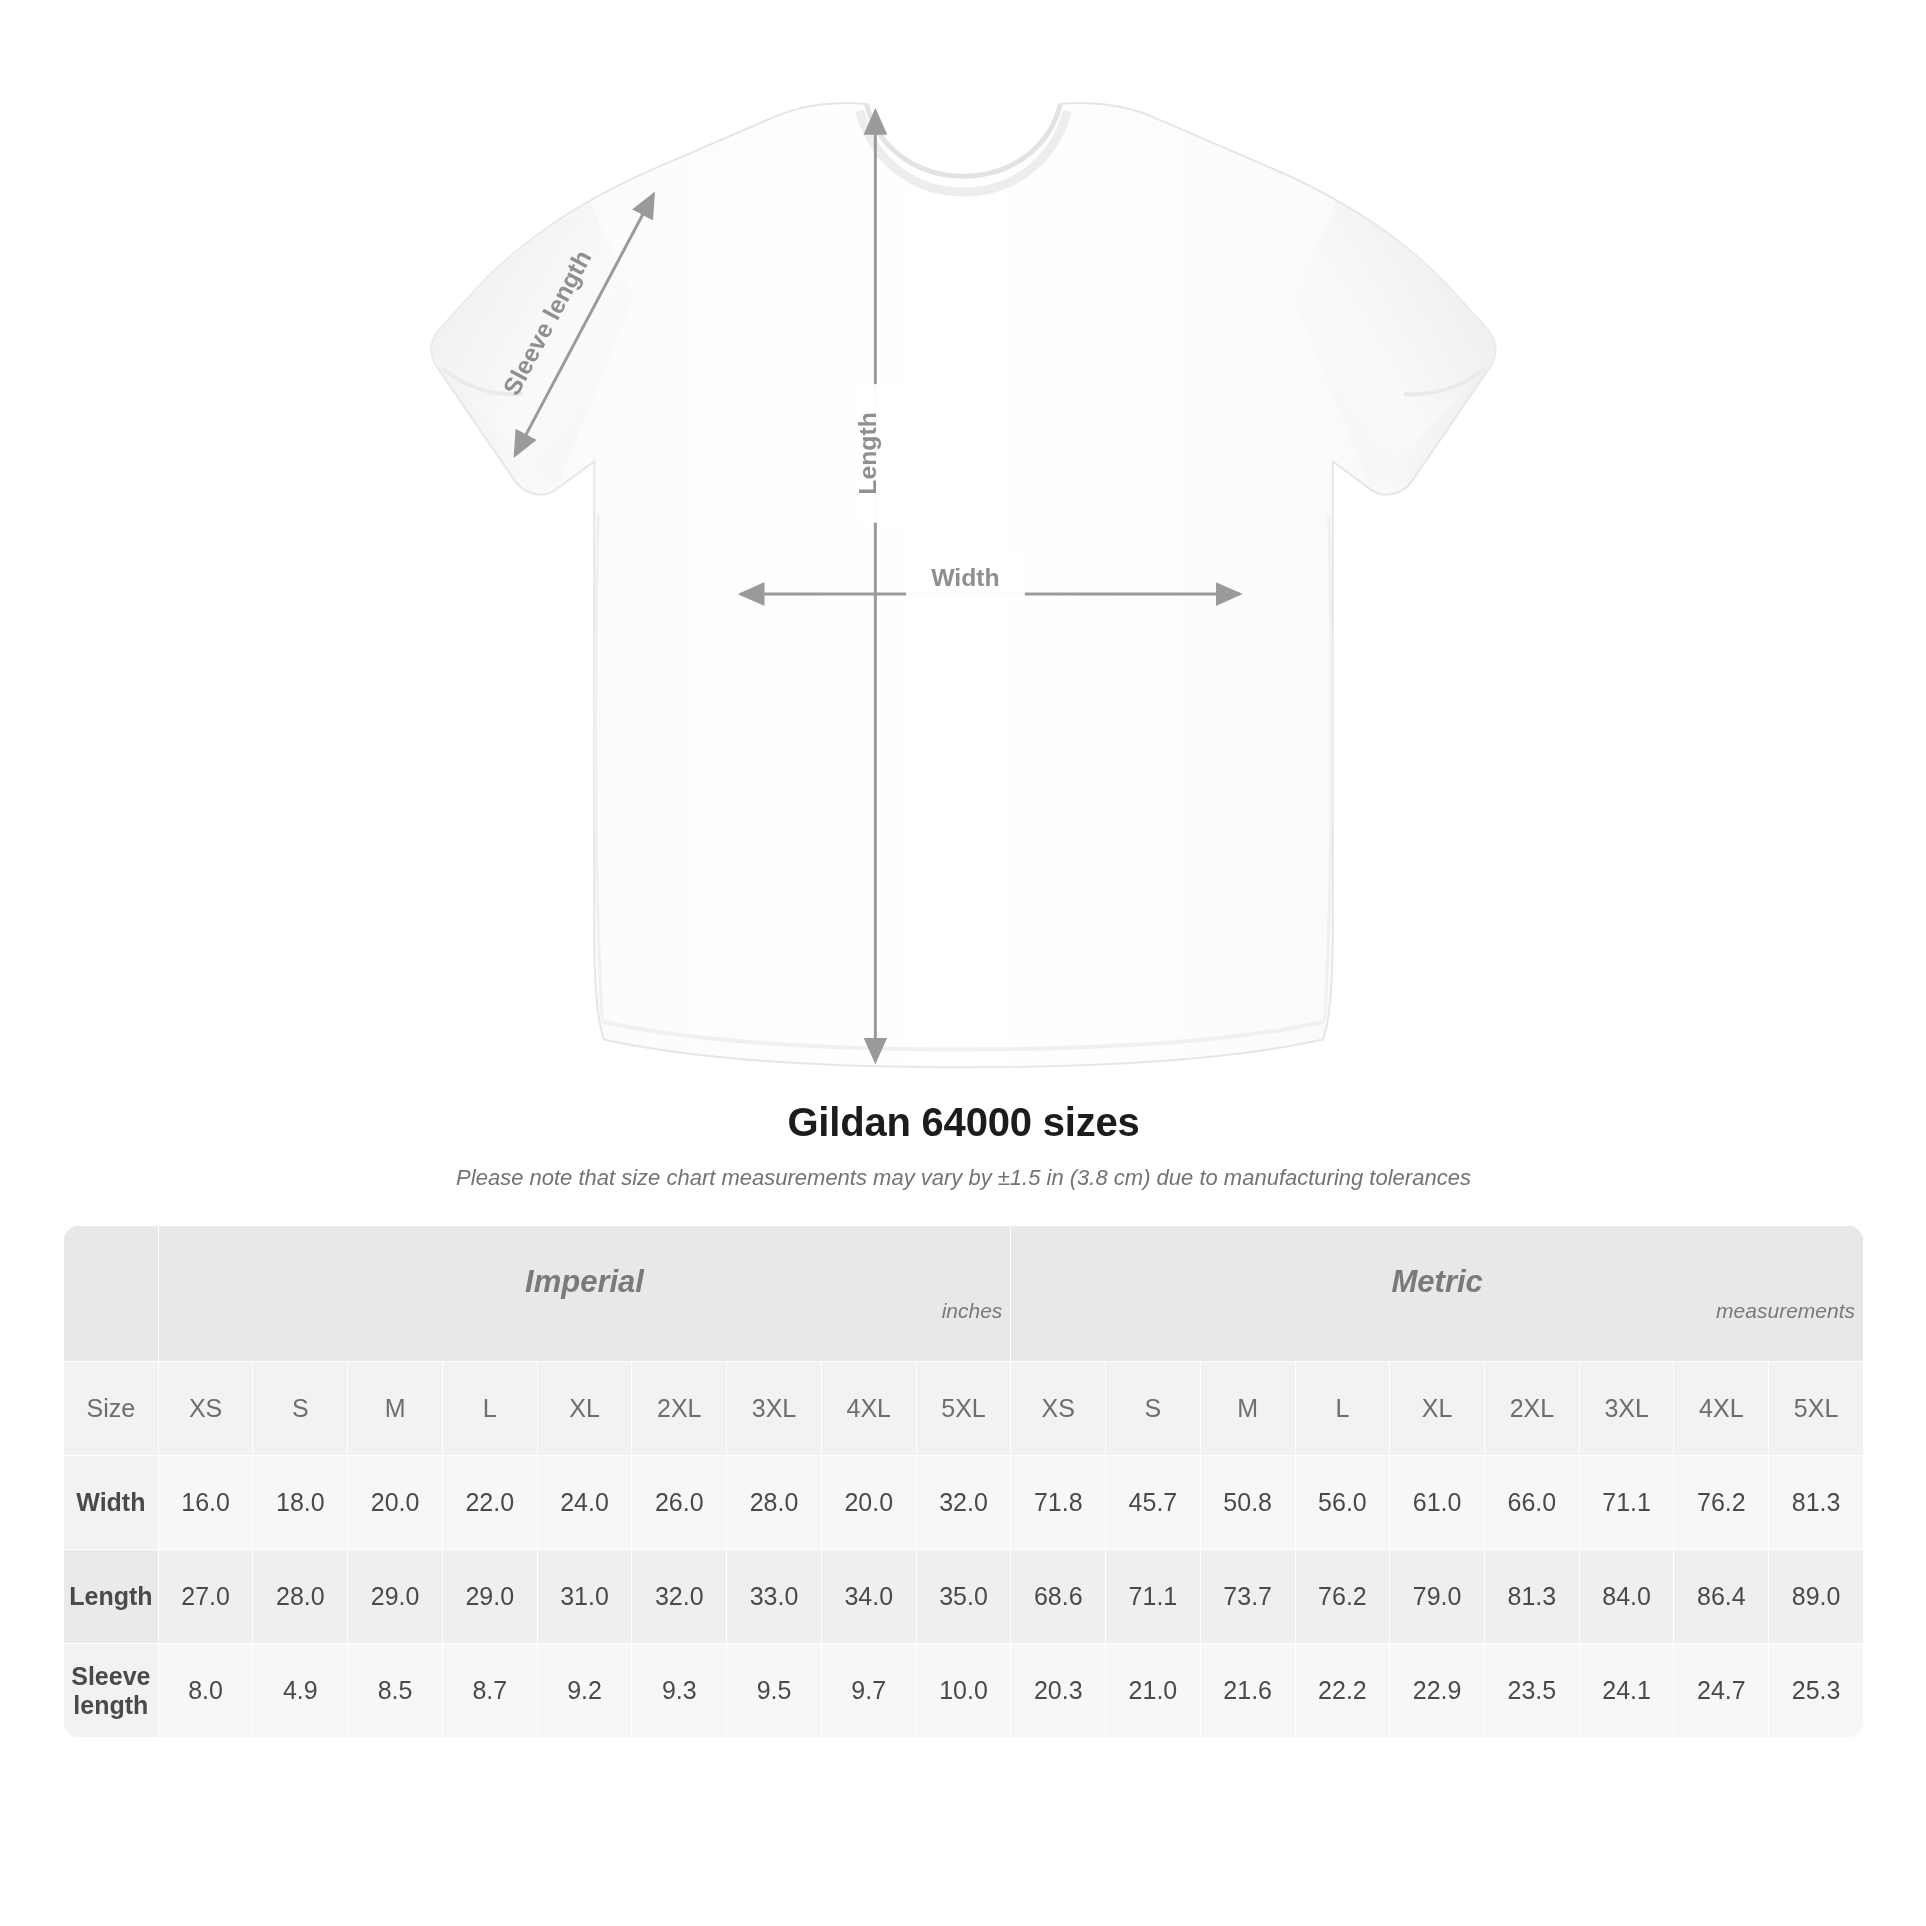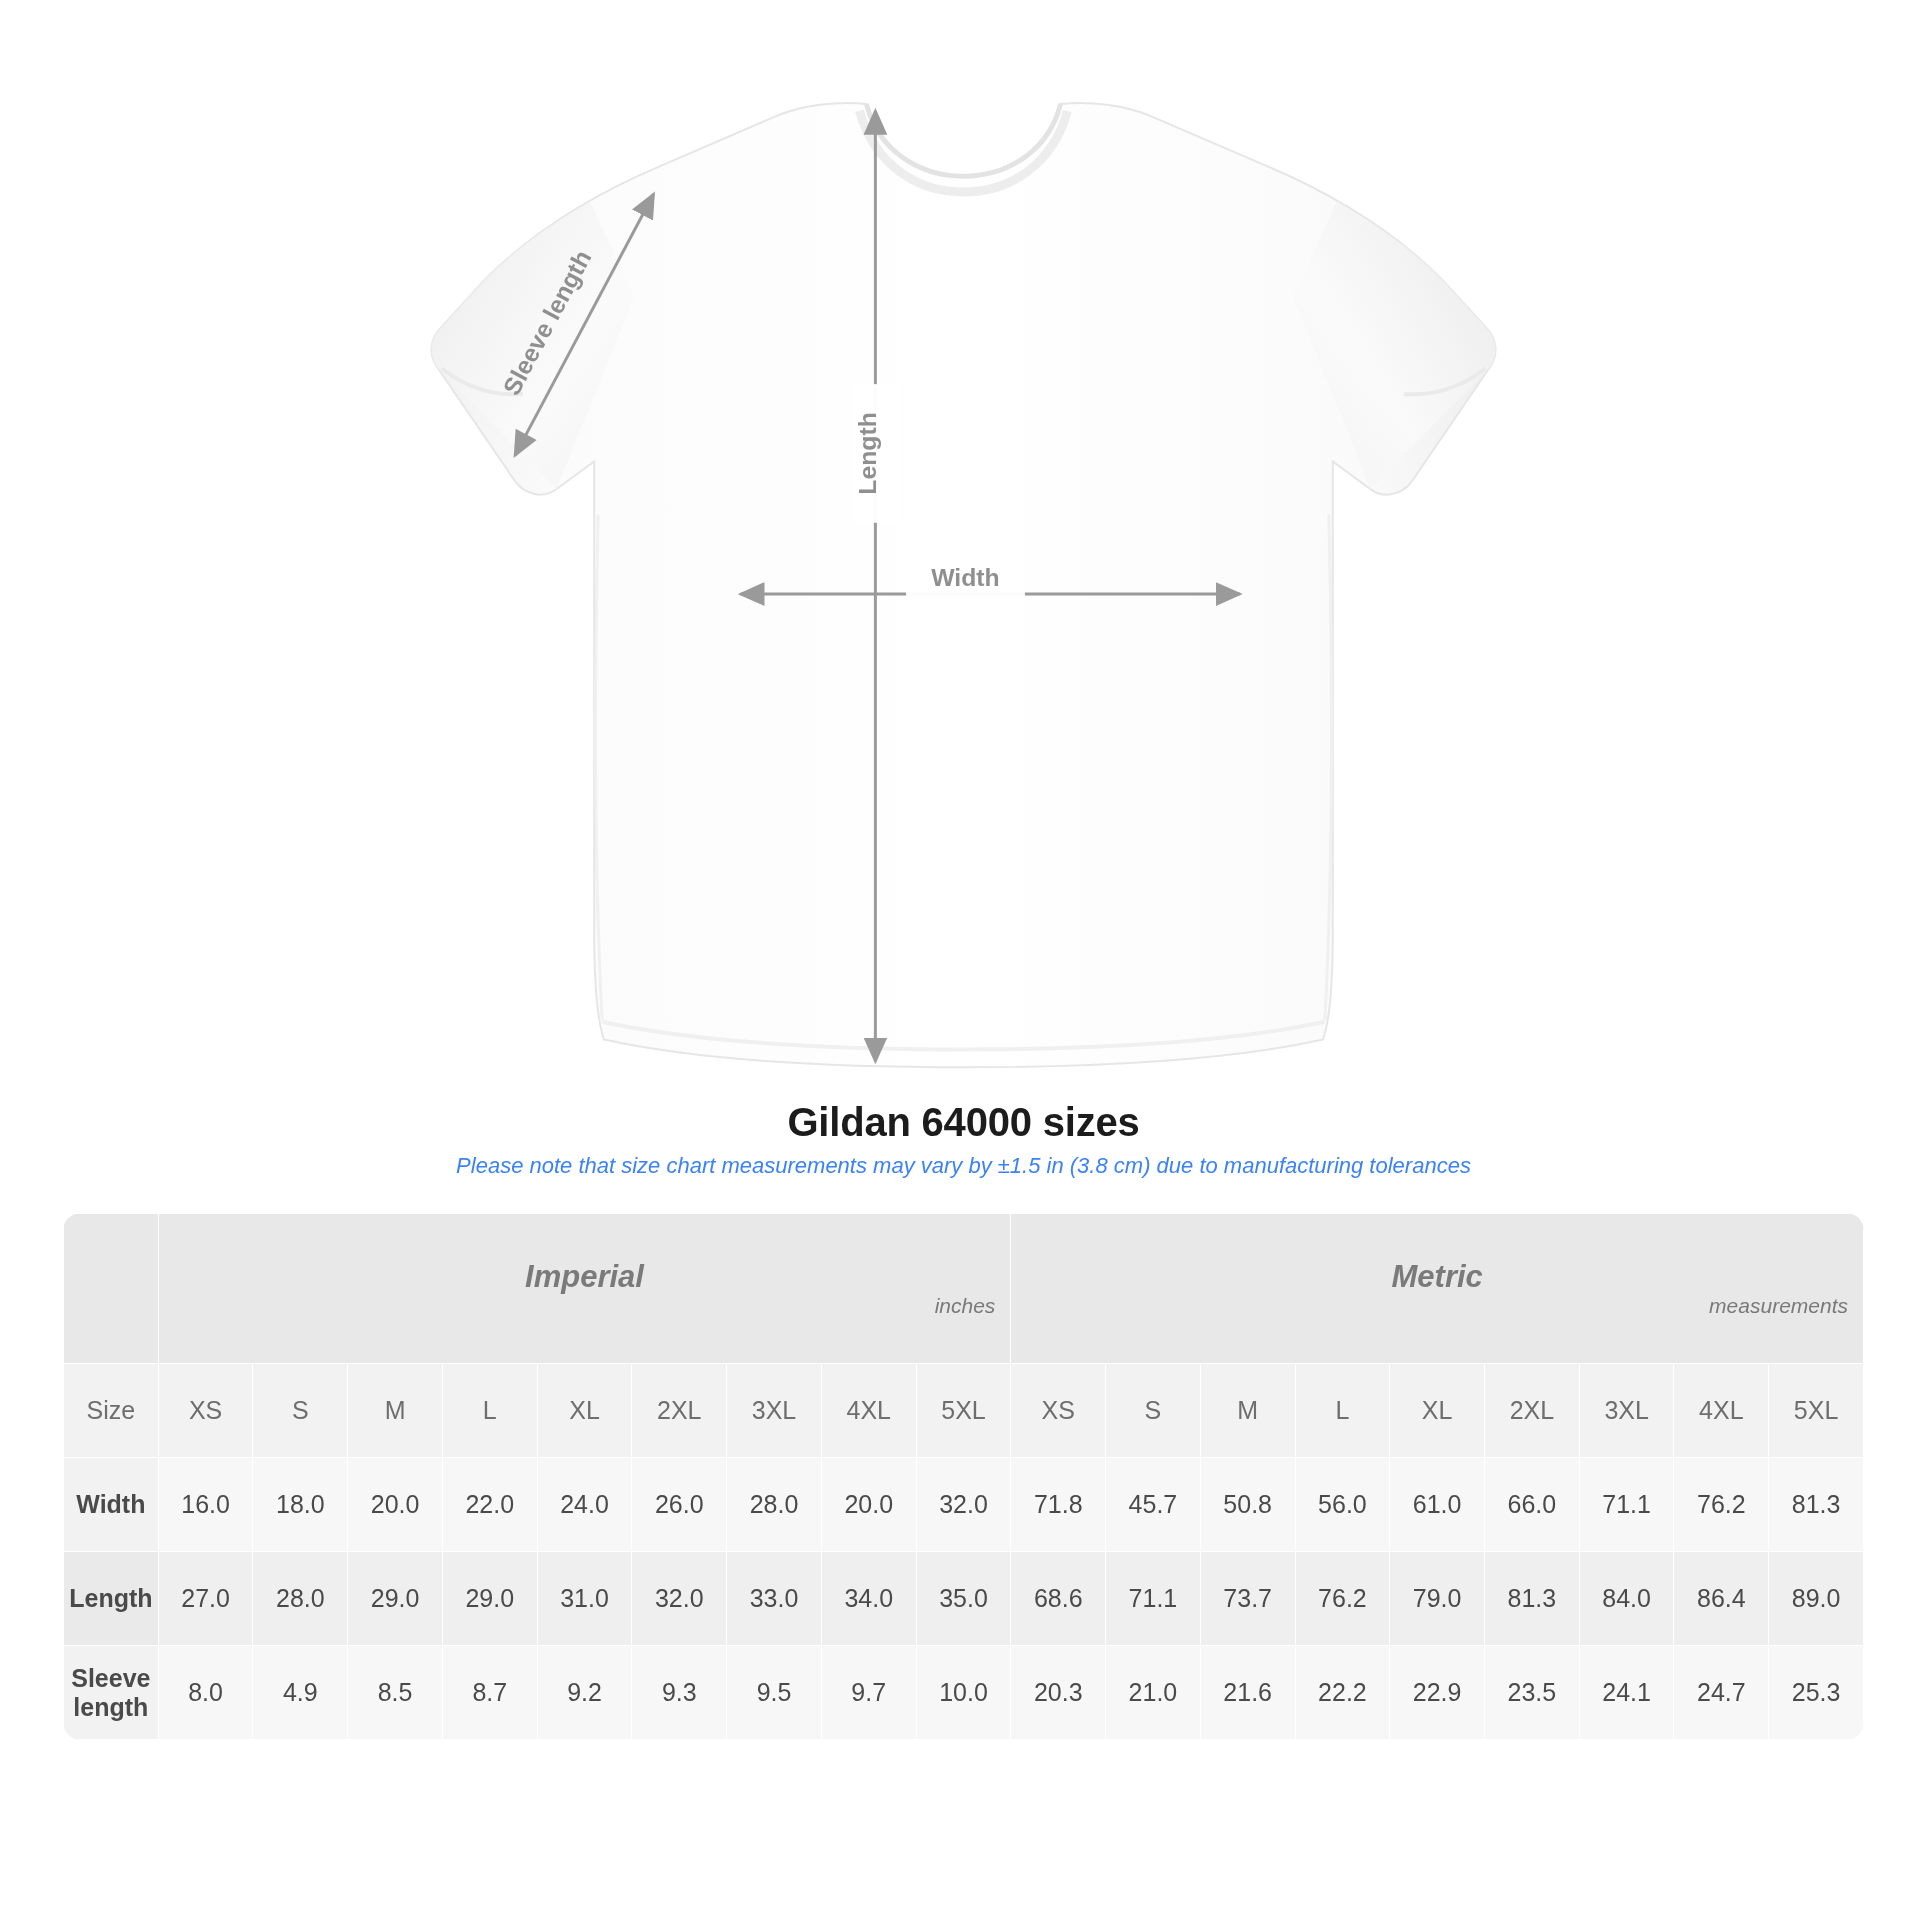--- a/index.html
+++ b/index.html
@@ -41,22 +41,22 @@
   .chart-title {
     font-size: 40px;
     font-weight: bold;
     color: #1c1c1c;
     letter-spacing: -0.2px;
     margin: 0;
   }
   .chart-note {
     font-size: 22px;
     font-style: italic;
-    color: #3b82f6;
-    margin-top: 8px;
+    color: #737373;
+    margin-top: 20px;
   }
 
   
   .table-wrap {
     margin: 34px 63px 0 63px;
     border-radius: 18px;
     overflow: hidden;
     background: #ffffff;
   }
   table.size-table {
@@ -66,21 +66,21 @@
   }
   table.size-table td,
   table.size-table th {
     border: 1px solid #ffffff;
     text-align: center;
     vertical-align: middle;
   }
   .unit-header td {
     background: #e8e8e8;
     height: 119px;
-    padding: 15px;
+    padding: 8px;
   }
   .unit-name {
     font-size: 31px;
     font-weight: bold;
     font-style: italic;
     color: #7a7a7a;
     line-height: 1.15;
   }
   .unit-sub {
     font-size: 21px;

